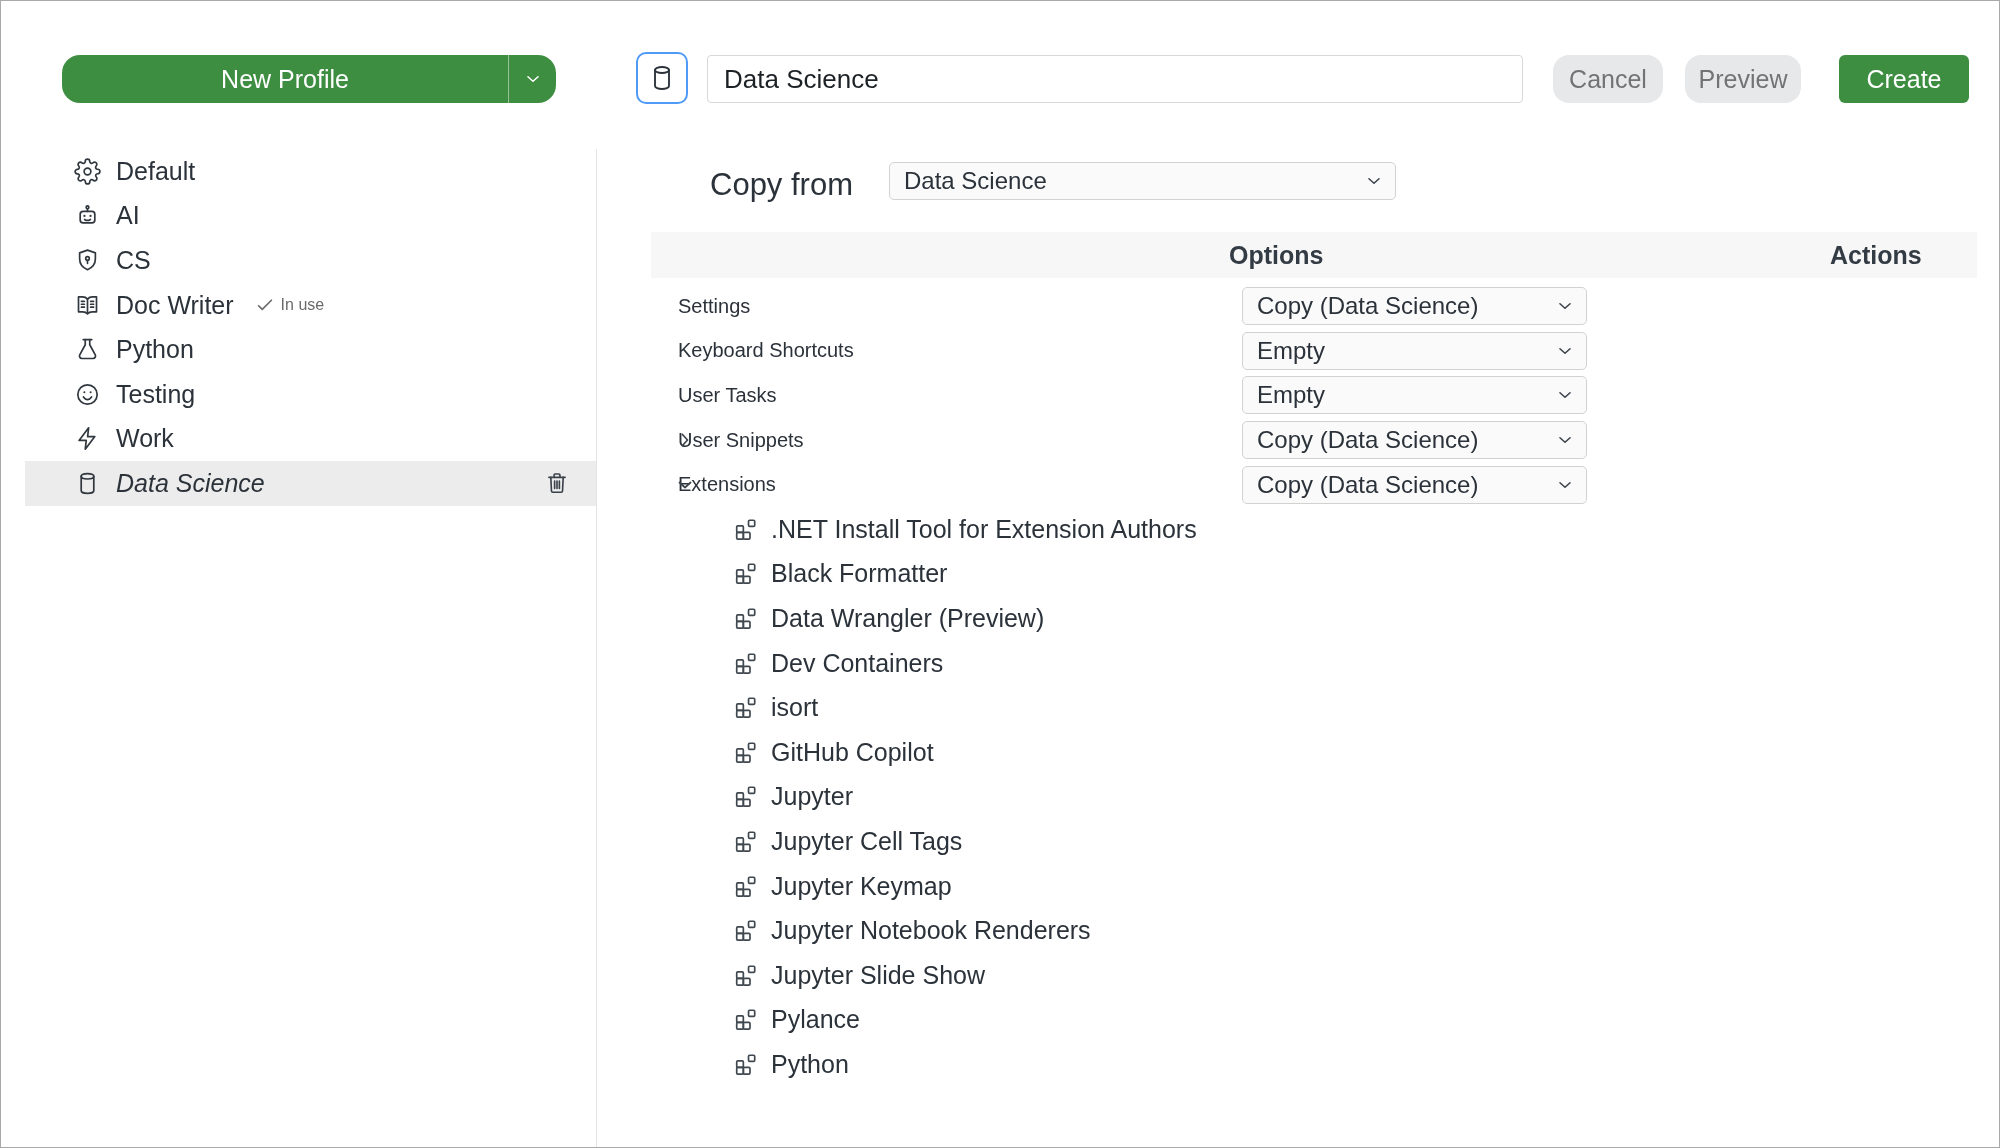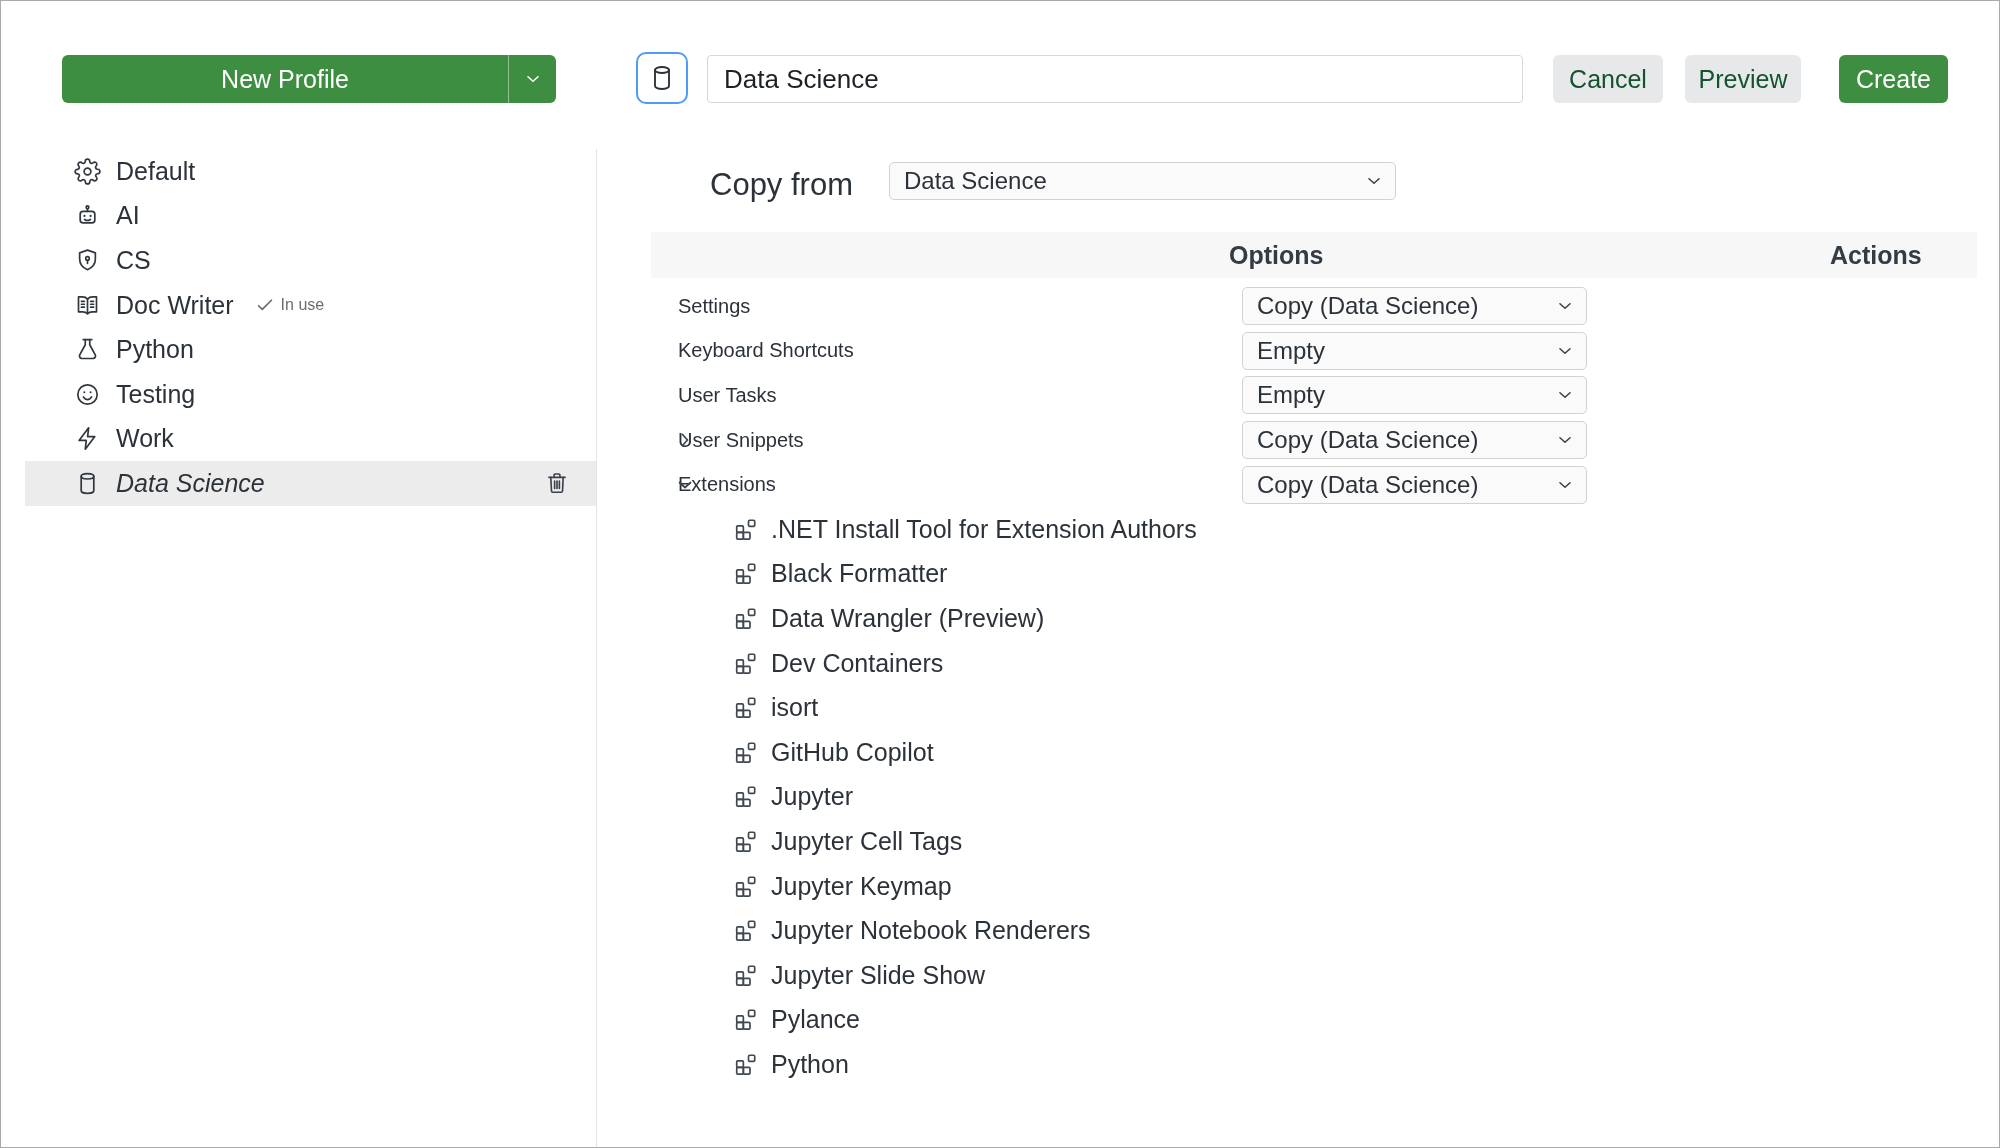--- a/index.html
+++ b/index.html
@@ -4,21 +4,21 @@
 <style>
   * { box-sizing: border-box; margin: 0; padding: 0; }
   html,body { background:#fff; }
   body { font-family: "Liberation Sans", sans-serif; color:#2b323a; }
   .window { position:relative; width:2000px; height:1148px; background:#fff;
             border:1px solid #a9a9a9; overflow:hidden; }
   .icon { display:inline-flex; flex:none; line-height:0; }
 
   
   .new-profile { position:absolute; left:61px; top:54px; width:494px; height:48px;
-    background:#3E8E41; border:none; border-radius:6px; display:flex; align-items:stretch;
+    background:#3E8E41; border:none; border-radius:18px; display:flex; align-items:stretch;
     color:#fff; cursor:pointer; }
   .np-main { flex:1; display:flex; align-items:center; justify-content:center;
     font-size:25px; color:#fff; }
   .np-chev { width:48px; display:flex; align-items:center; justify-content:center;
     border-left:1px solid rgba(255,255,255,.45); color:#fff; }
   .profiles { position:absolute; left:24px; top:148px; width:571px; }
   .prow { height:44.6px; display:flex; align-items:center; padding-left:49px;
     position:relative; font-size:25px; cursor:pointer; }
   .prow .picon { color:#30373e; margin-right:15px; }
   .prow.selected { background:#ececec; }
@@ -31,25 +31,25 @@
 
   
   .profile-icon-btn { position:absolute; left:635px; top:51px; width:52px; height:52px;
     background:#fff; border:2px solid #4F9BF7; border-radius:10px; display:flex;
     align-items:center; justify-content:center; color:#2b323a; cursor:pointer; }
   .name-input { position:absolute; left:706px; top:54px; width:816px; height:48px;
     border:1px solid #d8d8d8; border-radius:4px; padding:0 16px; font-size:26px;
     color:#1c2126; font-family:"Liberation Sans",sans-serif; background:#fff; }
   .btn { position:absolute; top:54px; height:48px; border:none; border-radius:6px;
     font-size:25px; font-family:"Liberation Sans",sans-serif; cursor:pointer; }
-  .btn-gray { background:#e6e8ea; color:#14532d; }
+  .btn-gray { background:#e6e8ea; color:#737373;border-radius:16px; }
   .btn-green { background:#3E8E41; color:#fff; }
   #cancel-btn  { left:1552px; width:110px; }
   #preview-btn { left:1684px; width:116px; }
-  #create-btn  { left:1838px; width:109px; }
+  #create-btn  { left:1838px; width:130px; }
 
   
   .copy-label { position:absolute; left:709px; top:166px; font-size:31px; }
   .select { display:flex; align-items:center; justify-content:space-between;
     background:#fafafa; border:1px solid #d2d2d2; border-radius:5px;
     padding:0 10px 0 14px; font-size:24px; color:#2b323a; cursor:pointer; }
   .select .icon { color:#3c434b; }
   .copy-select { position:absolute; left:888px; top:161px; width:507px; height:38px; }
 
   

